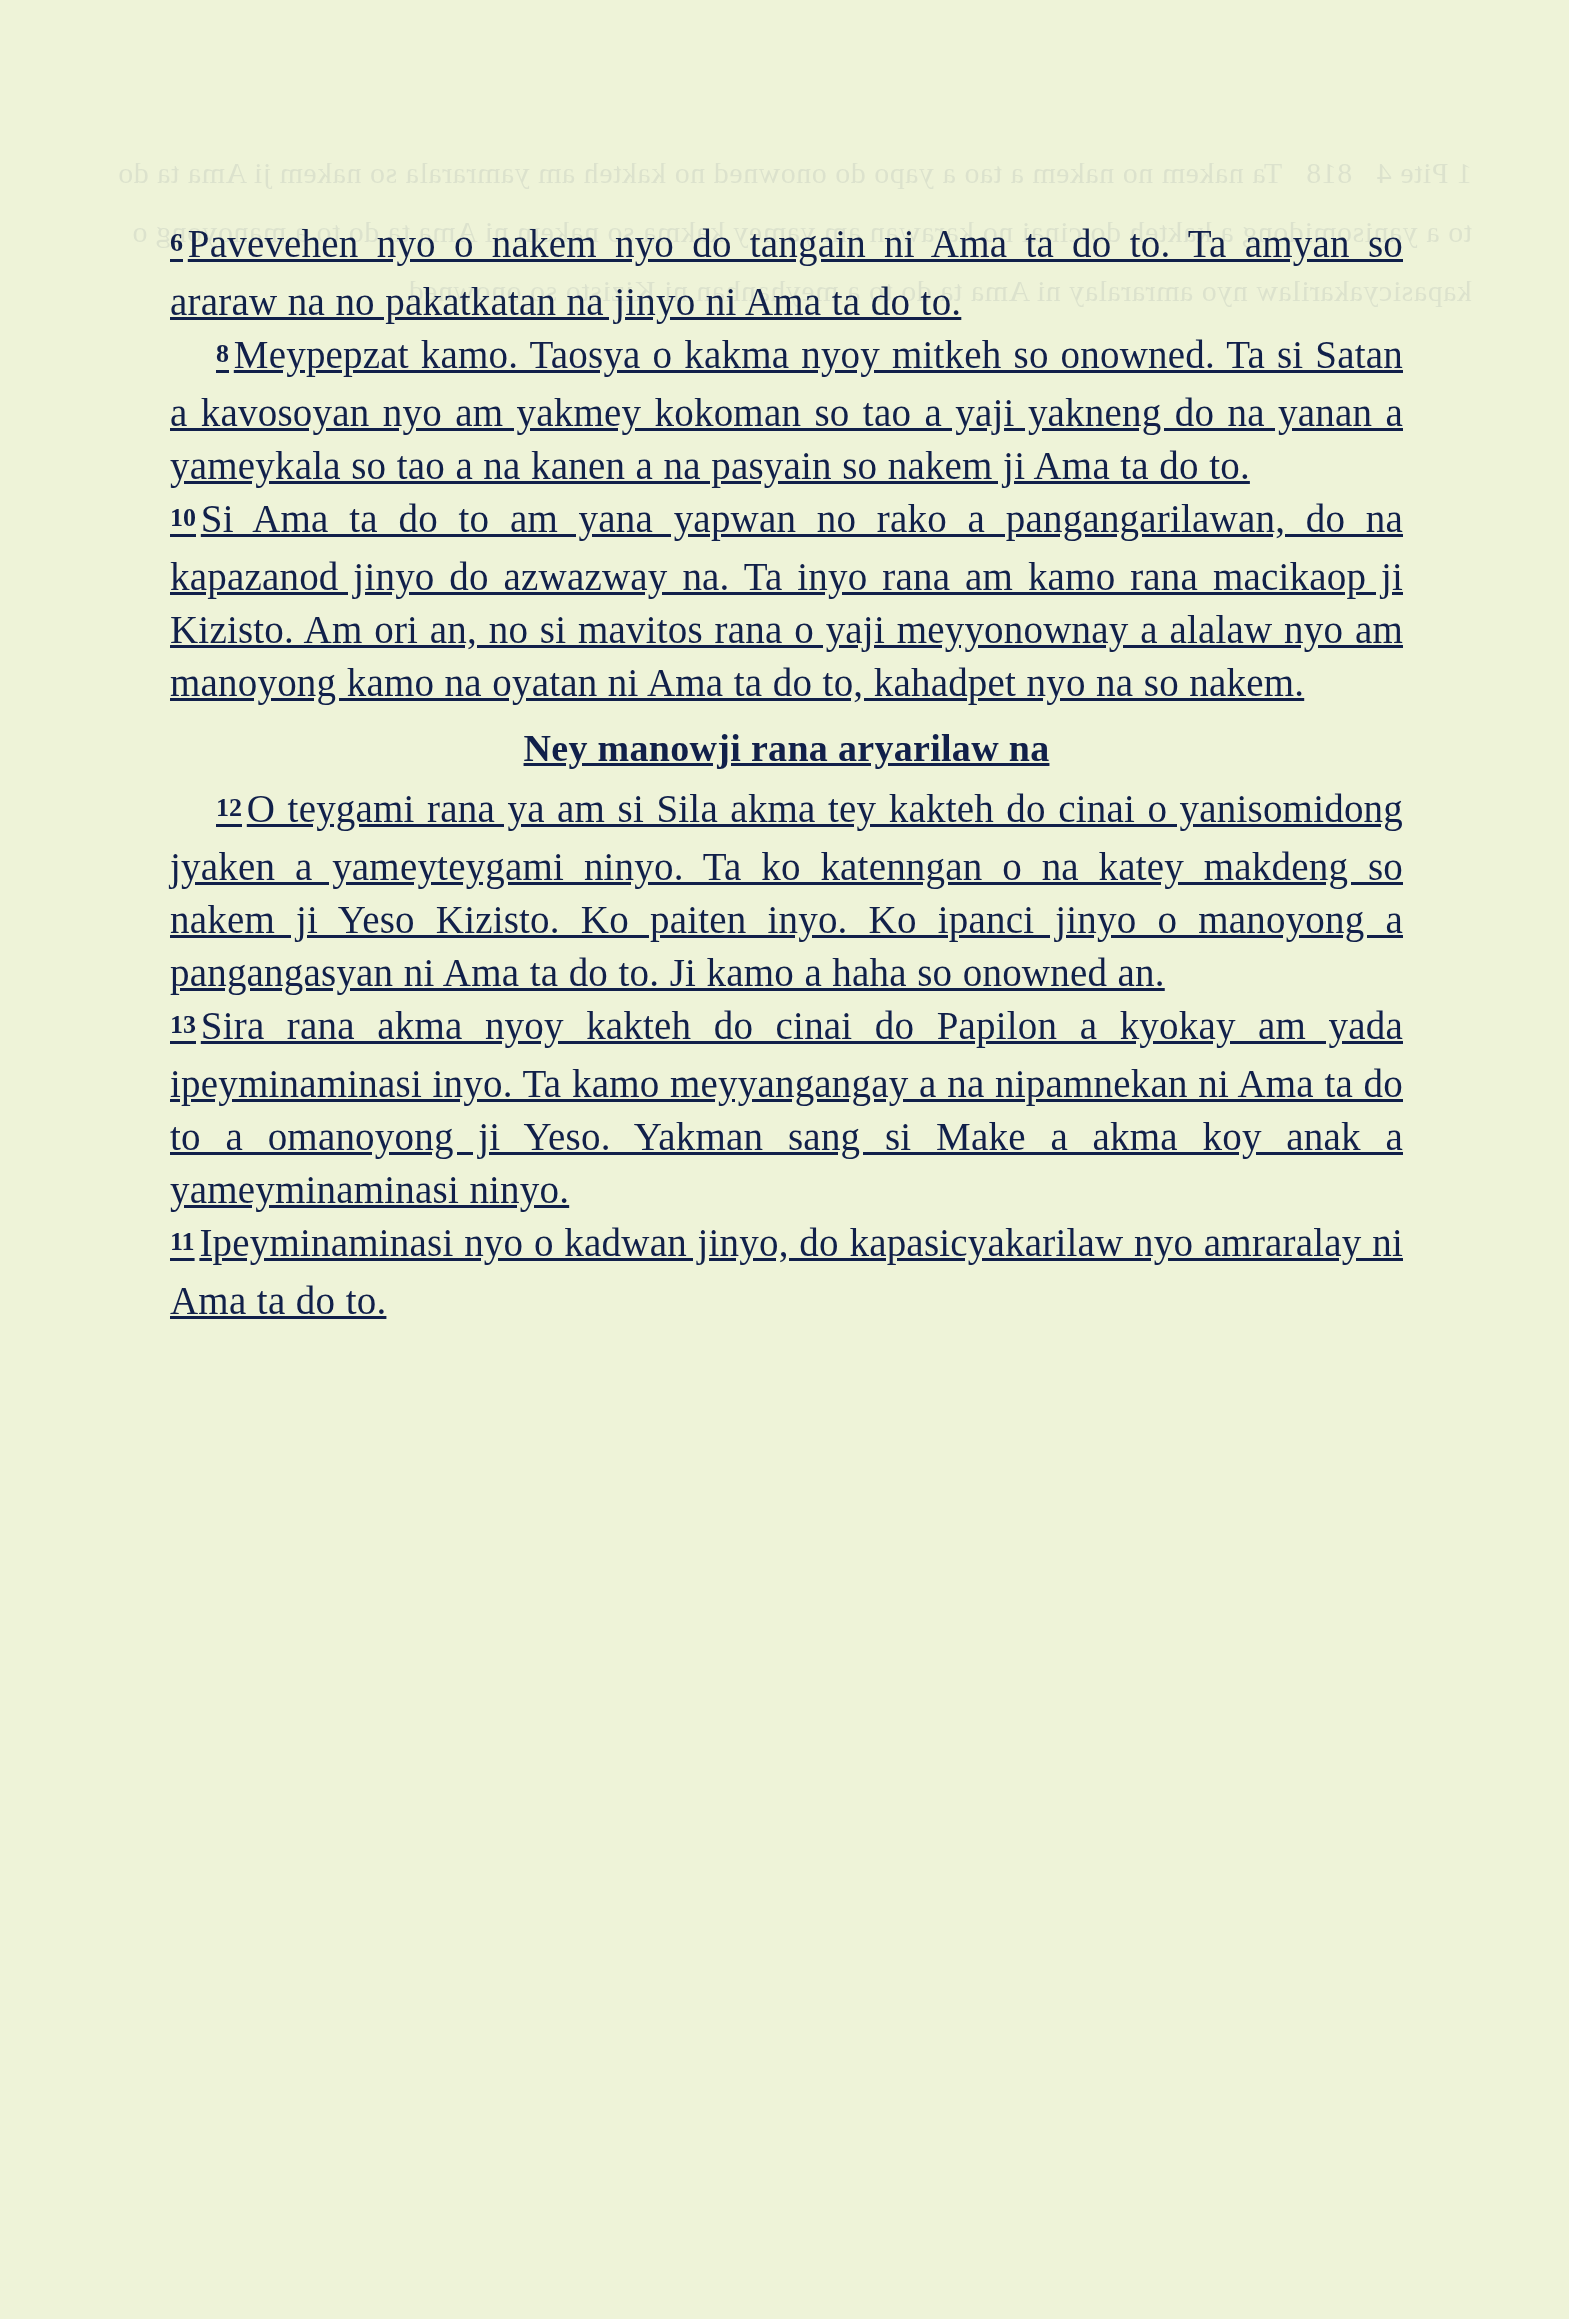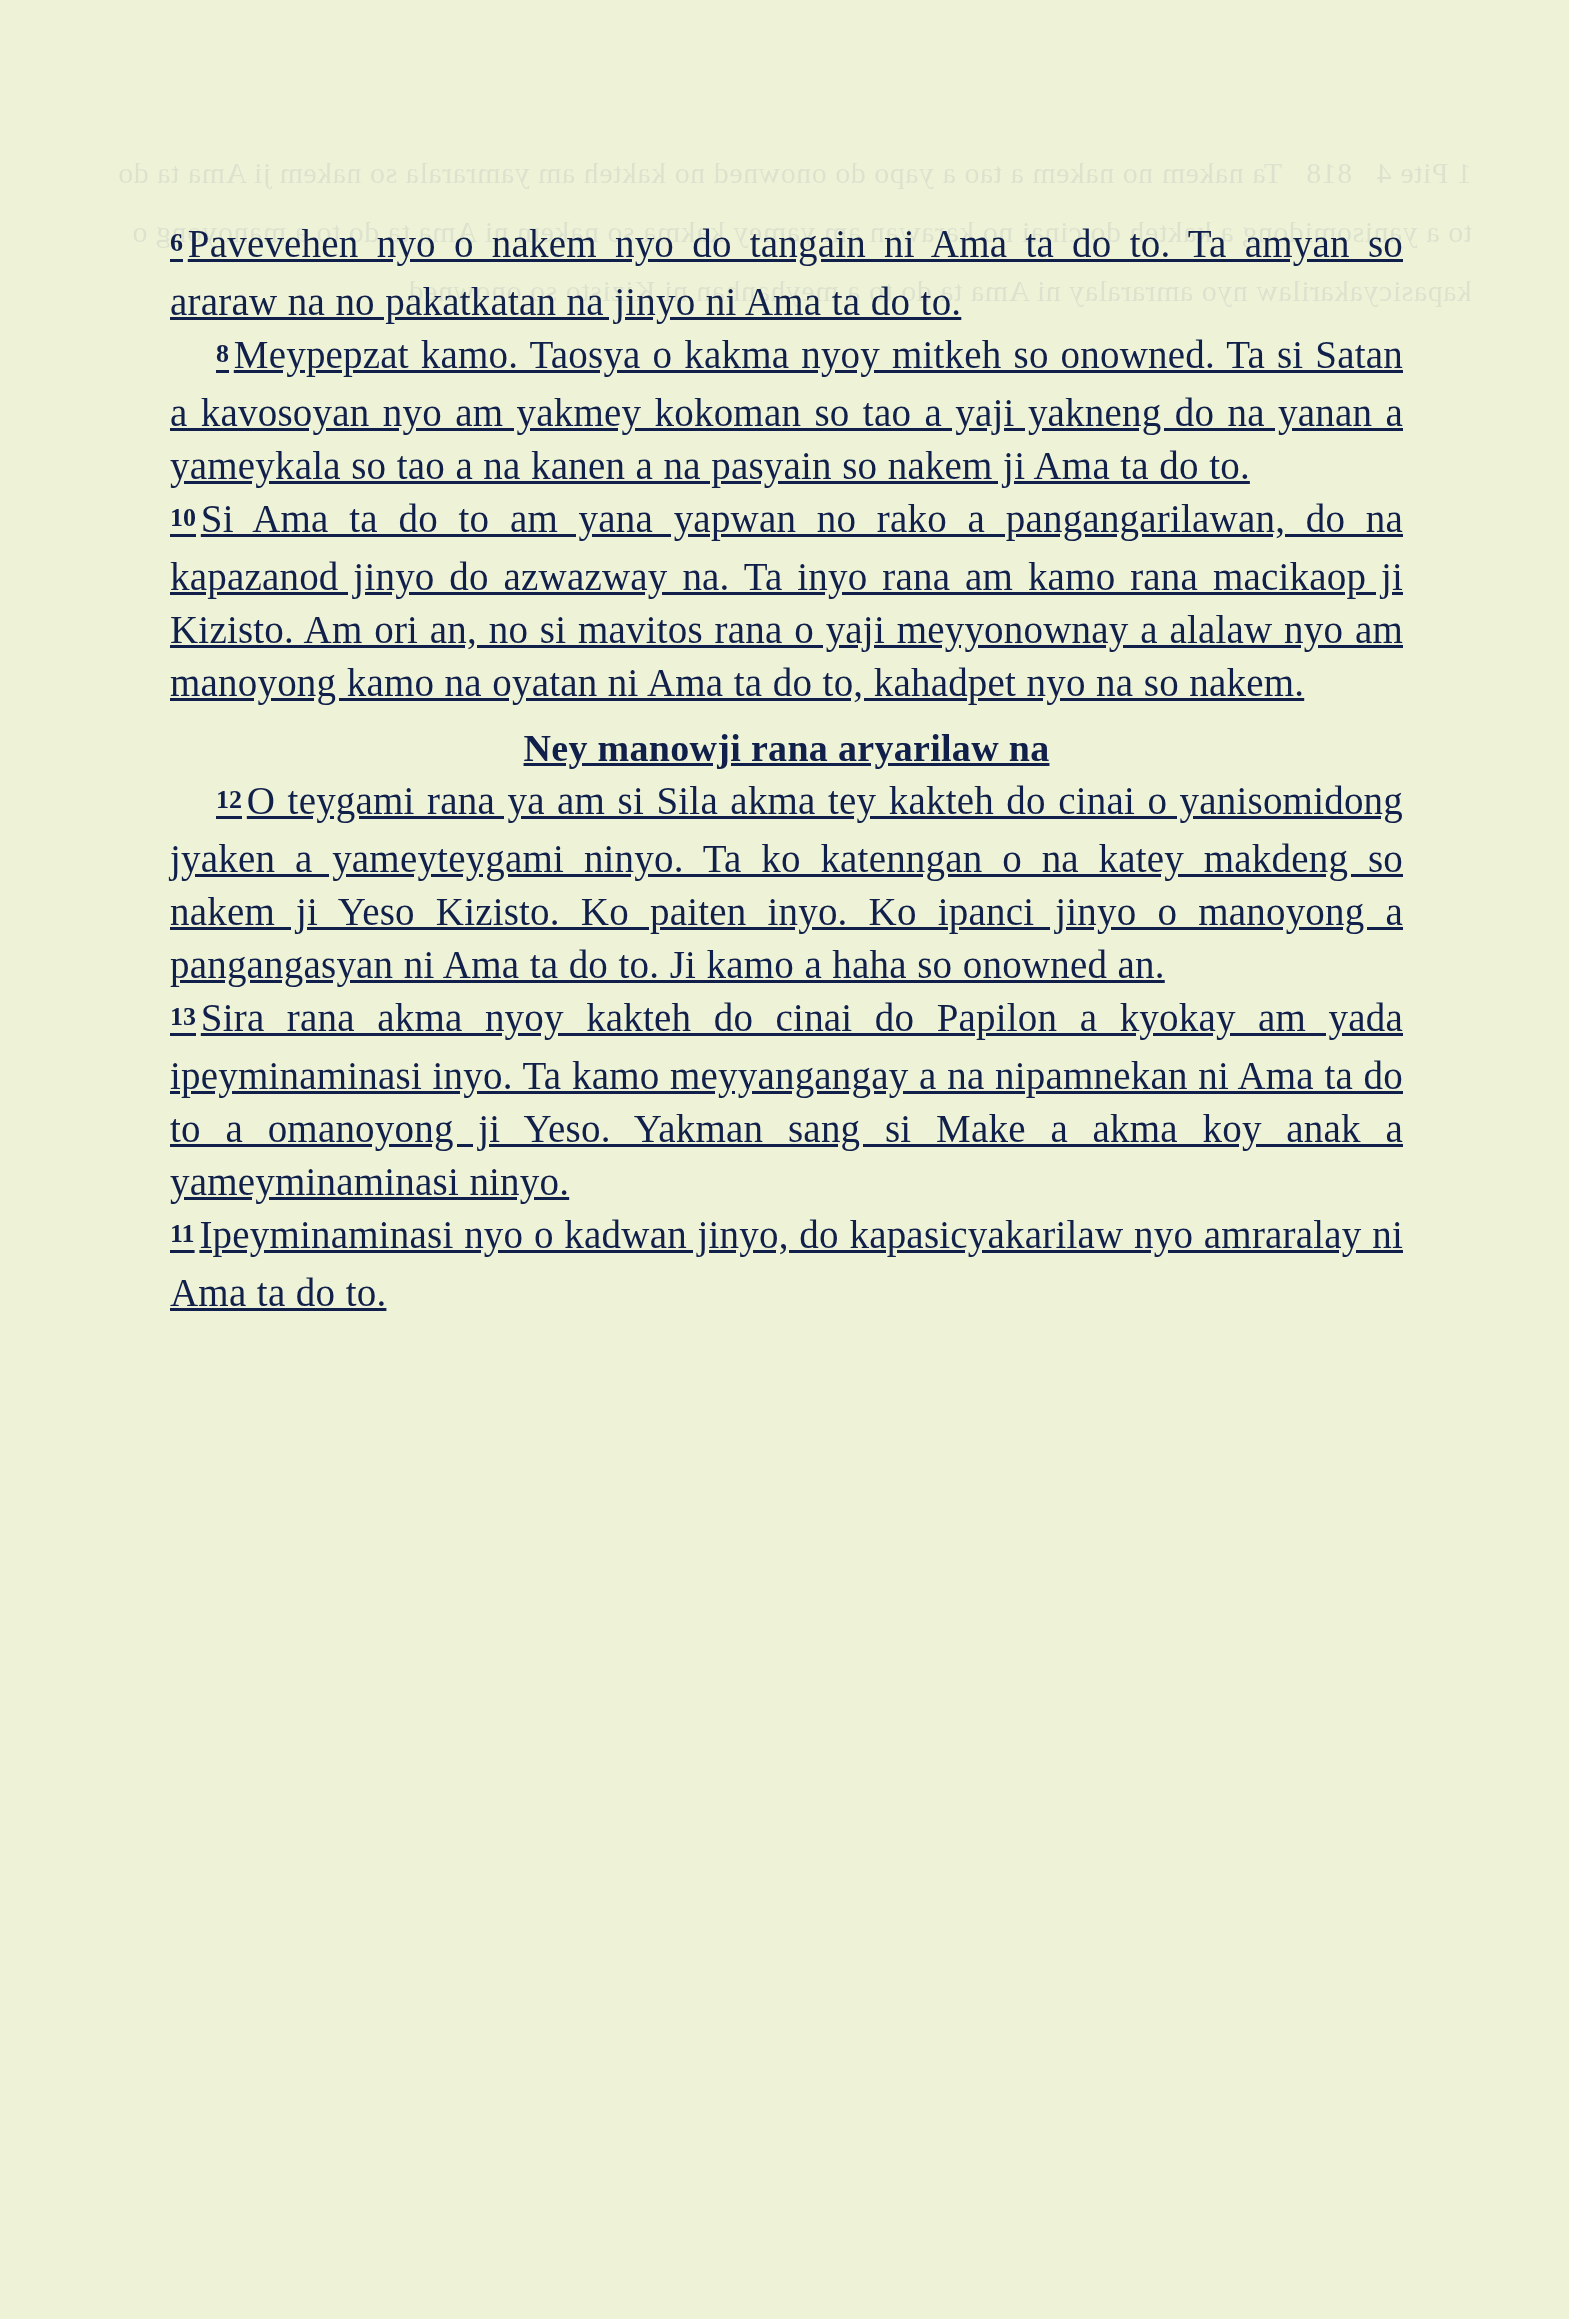--- a/index.html
+++ b/index.html
@@ -95,21 +95,21 @@
     font-size: 26px;
     font-weight: 700;
     vertical-align: baseline;
     position: relative;
     top: -5.7px;
     padding-right: 4.8px;
     letter-spacing: 0;
   }
 
   .subhead {
-    margin: 17px 0 4px 0;
+    margin: 17px 0 12px 0;
     font-size: 38px;
     font-weight: 700;
     text-align: center;
     letter-spacing: 0.3px;
   }
 </style>
 </head>
 <body>
 
 <div class="page">

